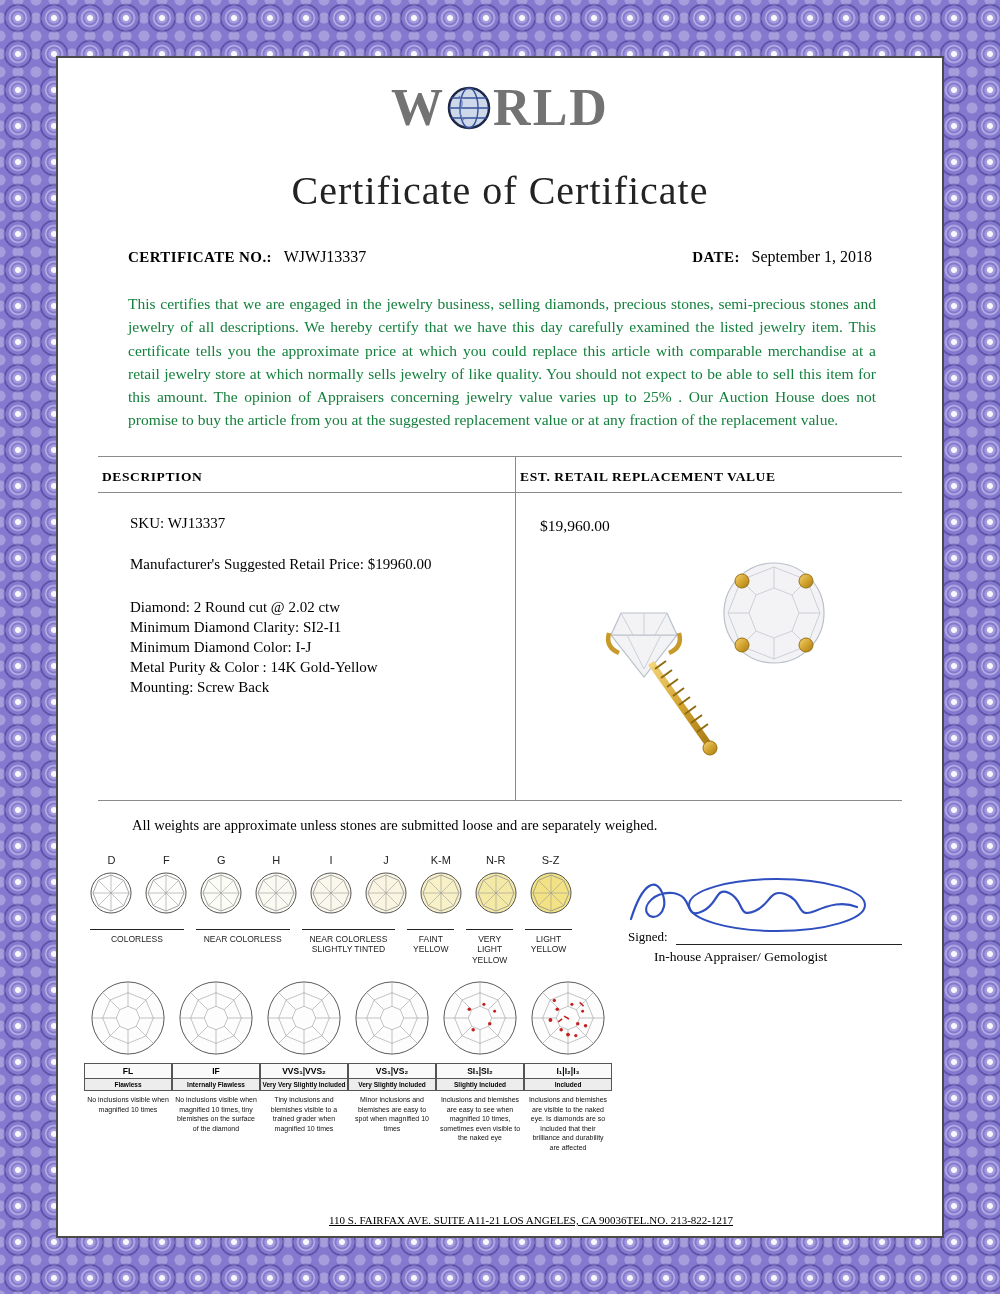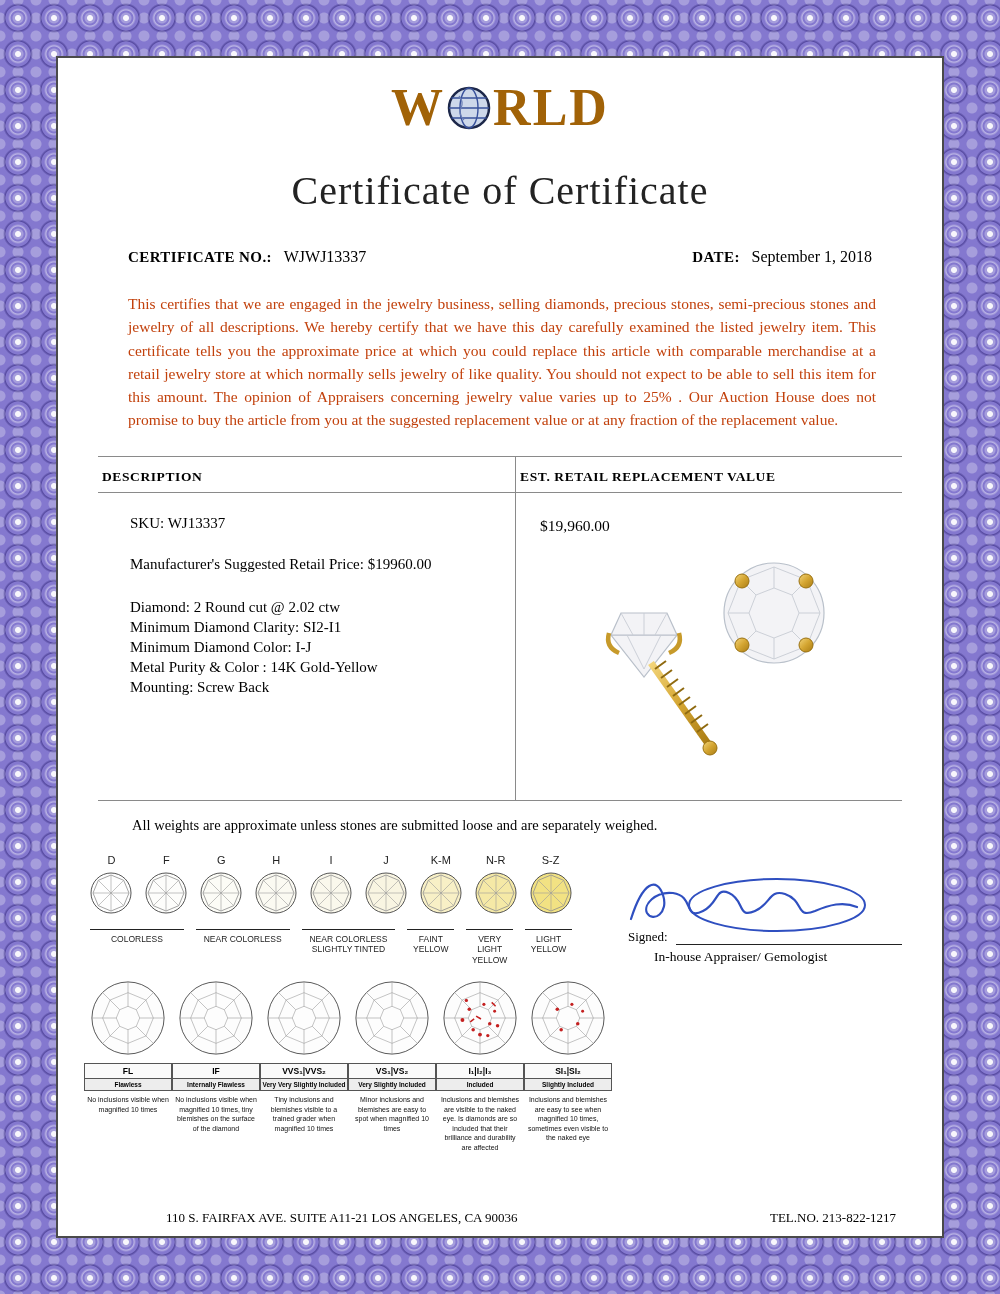--- a/index.html
+++ b/index.html
@@ -16,31 +16,31 @@
     background-size: 36px 36px, 36px 36px, 36px 36px, 18px 18px;
     background-position: 0 0, 0 0, 0 0, 9px 9px;
   }
   .cert {
     width: 100%; height: 100%; background: #fff; border: 2px solid #4a4a4a;
     display: flex; flex-direction: column; position: relative;
   }
 
   
   .logo { text-align: center; margin-top: 24px; }
-  .logo-word { font-size: 52px; font-weight: bold; color: #a16207; letter-spacing: 2px; line-height: 1; }
+  .logo-word { font-size: 52px; font-weight: bold; color: #737373; letter-spacing: 2px; line-height: 1; }
   .globe { display: inline-block; vertical-align: -5px; margin: 0 2px; }
   .logo-sub { font-size: 19px; font-weight: bold; color: #2b4fd0; letter-spacing: 2px; margin-top: 2px; }
 
   .title { text-align: center; font-size: 40px; font-weight: 400; color: #232323; margin-top: 28px; letter-spacing: 1px; }
 
   .meta-row { display: flex; justify-content: space-between; margin: 34px 70px 0 70px; font-size: 15px; align-items: center; }
   .meta-label { font-weight: bold; letter-spacing: .4px; }
   .meta-value { margin-left: 8px; font-size: 16px; }
 
-  .cert-text { margin: 26px 66px 0 70px; font-size: 15.5px; line-height: 1.5; text-align: justify; color: #c2410c; }
+  .cert-text { margin: 26px 66px 0 70px; font-size: 15.5px; line-height: 1.5; text-align: justify; color: #15803d; }
 
   
   .val-table { display: flex; margin: 24px 40px 0 40px; border-top: 1px solid #8a8a8a; border-bottom: 1px solid #8a8a8a; min-height: 345px; }
   .col-desc { width: 52%; border-right: 1px solid #8a8a8a; display: flex; flex-direction: column; }
   .col-val  { width: 48%; display: flex; flex-direction: column; }
   .col-header { text-align: left; font-weight: bold; font-size: 13.5px; letter-spacing: .6px; padding: 12px 4px 7px; border-bottom: 1px solid #8a8a8a; }
   .desc-lines { padding: 22px 10px 10px 32px; font-size: 15px; }
   .desc-lines div { margin-bottom: 3px; }
   .desc-lines div:nth-of-type(1) { margin-bottom: 24px; }
   .desc-lines div:nth-of-type(2) { margin-bottom: 26px; }
@@ -76,21 +76,21 @@
   .cl-col { display: flex; flex-direction: column; }
   .diamond-top { width: 78px; height: 78px; align-self: center; margin-bottom: 6px; }
   .dt-outer { fill: #fdfdfd; stroke: #555; stroke-width: 1; }
   .dt-line { fill: none; stroke: #9a9a9a; stroke-width: .6; }
   .dt-dot { fill: #c42020; }
   .cl-grade { border: 1px solid #555; background: #fafafa; font-family: "Liberation Sans", sans-serif; font-weight: bold; font-size: 8.5px; text-align: center; padding: 2px 0; white-space: nowrap; }
   .cl-name { border: 1px solid #555; border-top: none; background: #ededed; font-family: "Liberation Sans", sans-serif; font-weight: bold; font-size: 6.5px; text-align: center; padding: 2px 1px; white-space: nowrap; overflow: hidden; }
   .cl-desc { font-family: "Liberation Sans", sans-serif; font-size: 7px; line-height: 1.35; text-align: center; padding: 4px 3px; color: #111; }
 
   
-  .footer { margin-top: auto; display: flex; justify-content: space-between; padding: 0 46px 10px 108px; font-size: 13px; }
+  .footer { margin-top: auto; display: flex; justify-content: center; padding: 0 46px 10px 108px; font-size: 11px; text-decoration: underline; }
 
   
   .stone { fill: #f3f3f6; stroke: #b9c0ca; stroke-width: 1.2; }
   .facet { fill: none; stroke: #c7ccd4; stroke-width: .9; }
 </style>
 </head>
 <body>
 
 <div class="frame">
   <div class="cert">
@@ -422,60 +422,60 @@
             <polygon points="40,28 48.5,31.5 52,40 48.5,48.5 40,52 31.5,48.5 28,40 31.5,31.5" class="dt-line"></polygon>
             <path d="M40,3 L40,14 M77,40 L66,40 M40,77 L40,66 M3,40 L14,40 M66.2,13.8 L58.4,21.6 M66.2,66.2 L58.4,58.4 M13.8,66.2 L21.6,58.4 M13.8,13.8 L21.6,21.6" class="dt-line"></path>
             <path d="M40,14 L40,28 M66,40 L52,40 M40,66 L40,52 M14,40 L28,40 M58.4,21.6 L48.5,31.5 M58.4,58.4 L48.5,48.5 M21.6,58.4 L31.5,48.5 M21.6,21.6 L31.5,31.5" class="dt-line"></path>
             <g style="opacity: 1;">
               <circle cx="29" cy="31" r="1.8" class="dt-dot"></circle>
               <circle cx="50" cy="46" r="1.8" class="dt-dot"></circle>
               <circle cx="44" cy="26" r="1.6" class="dt-dot"></circle>
               <circle cx="33" cy="52" r="1.8" class="dt-dot"></circle>
               <circle cx="55" cy="33" r="1.5" class="dt-dot"></circle>
             </g>
+            <g style="opacity: 0;">
+              <circle cx="22" cy="42" r="2" class="dt-dot"></circle>
+              <circle cx="40" cy="57" r="2" class="dt-dot"></circle>
+              <circle cx="48" cy="58" r="1.7" class="dt-dot"></circle>
+              <circle cx="26" cy="22" r="1.7" class="dt-dot"></circle>
+              <circle cx="58" cy="48" r="1.8" class="dt-dot"></circle>
+              <path d="M36,38 l5,3 M52,24 l4,4 M30,44 l4,-3" stroke="#c42020" stroke-width="1.6" fill="none"></path>
+            </g>
+          </svg>
+          <div class="cl-grade">SI₁|SI₂</div>
+          <div class="cl-name">Slightly Included</div>
+          <div class="cl-desc">Inclusions and blemishes are easy to see when magnified 10 times, sometimes even visible to the naked eye</div>
+        </div>
+
+        <div class="cl-col">
+          <svg class="diamond-top" viewBox="0 0 80 80">
+            <circle cx="40" cy="40" r="37" class="dt-outer"></circle>
+            <polygon points="40,14 58.4,21.6 66,40 58.4,58.4 40,66 21.6,58.4 14,40 21.6,21.6" class="dt-line"></polygon>
+            <polygon points="40,28 48.5,31.5 52,40 48.5,48.5 40,52 31.5,48.5 28,40 31.5,31.5" class="dt-line"></polygon>
+            <path d="M40,3 L40,14 M77,40 L66,40 M40,77 L40,66 M3,40 L14,40 M66.2,13.8 L58.4,21.6 M66.2,66.2 L58.4,58.4 M13.8,66.2 L21.6,58.4 M13.8,13.8 L21.6,21.6" class="dt-line"></path>
+            <path d="M40,14 L40,28 M66,40 L52,40 M40,66 L40,52 M14,40 L28,40 M58.4,21.6 L48.5,31.5 M58.4,58.4 L48.5,48.5 M21.6,58.4 L31.5,48.5 M21.6,21.6 L31.5,31.5" class="dt-line"></path>
+            <g style="opacity: 1;">
+              <circle cx="29" cy="31" r="1.8" class="dt-dot"></circle>
+              <circle cx="50" cy="46" r="1.8" class="dt-dot"></circle>
+              <circle cx="44" cy="26" r="1.6" class="dt-dot"></circle>
+              <circle cx="33" cy="52" r="1.8" class="dt-dot"></circle>
+              <circle cx="55" cy="33" r="1.5" class="dt-dot"></circle>
+            </g>
             <g style="opacity: 1;">
               <circle cx="22" cy="42" r="2" class="dt-dot"></circle>
               <circle cx="40" cy="57" r="2" class="dt-dot"></circle>
               <circle cx="48" cy="58" r="1.7" class="dt-dot"></circle>
               <circle cx="26" cy="22" r="1.7" class="dt-dot"></circle>
               <circle cx="58" cy="48" r="1.8" class="dt-dot"></circle>
               <path d="M36,38 l5,3 M52,24 l4,4 M30,44 l4,-3" stroke="#c42020" stroke-width="1.6" fill="none"></path>
             </g>
           </svg>
           <div class="cl-grade">I₁|I₂|I₃</div>
           <div class="cl-name">Included</div>
           <div class="cl-desc">Inclusions and blemishes are visible to the naked eye. Is diamonds are so included that their brilliance and durability are affected</div>
-        </div>
-
-        <div class="cl-col">
-          <svg class="diamond-top" viewBox="0 0 80 80">
-            <circle cx="40" cy="40" r="37" class="dt-outer"></circle>
-            <polygon points="40,14 58.4,21.6 66,40 58.4,58.4 40,66 21.6,58.4 14,40 21.6,21.6" class="dt-line"></polygon>
-            <polygon points="40,28 48.5,31.5 52,40 48.5,48.5 40,52 31.5,48.5 28,40 31.5,31.5" class="dt-line"></polygon>
-            <path d="M40,3 L40,14 M77,40 L66,40 M40,77 L40,66 M3,40 L14,40 M66.2,13.8 L58.4,21.6 M66.2,66.2 L58.4,58.4 M13.8,66.2 L21.6,58.4 M13.8,13.8 L21.6,21.6" class="dt-line"></path>
-            <path d="M40,14 L40,28 M66,40 L52,40 M40,66 L40,52 M14,40 L28,40 M58.4,21.6 L48.5,31.5 M58.4,58.4 L48.5,48.5 M21.6,58.4 L31.5,48.5 M21.6,21.6 L31.5,31.5" class="dt-line"></path>
-            <g style="opacity: 1;">
-              <circle cx="29" cy="31" r="1.8" class="dt-dot"></circle>
-              <circle cx="50" cy="46" r="1.8" class="dt-dot"></circle>
-              <circle cx="44" cy="26" r="1.6" class="dt-dot"></circle>
-              <circle cx="33" cy="52" r="1.8" class="dt-dot"></circle>
-              <circle cx="55" cy="33" r="1.5" class="dt-dot"></circle>
-            </g>
-            <g style="opacity: 0;">
-              <circle cx="22" cy="42" r="2" class="dt-dot"></circle>
-              <circle cx="40" cy="57" r="2" class="dt-dot"></circle>
-              <circle cx="48" cy="58" r="1.7" class="dt-dot"></circle>
-              <circle cx="26" cy="22" r="1.7" class="dt-dot"></circle>
-              <circle cx="58" cy="48" r="1.8" class="dt-dot"></circle>
-              <path d="M36,38 l5,3 M52,24 l4,4 M30,44 l4,-3" stroke="#c42020" stroke-width="1.6" fill="none"></path>
-            </g>
-          </svg>
-          <div class="cl-grade">SI₁|SI₂</div>
-          <div class="cl-name">Slightly Included</div>
-          <div class="cl-desc">Inclusions and blemishes are easy to see when magnified 10 times, sometimes even visible to the naked eye</div>
         </div>
       </section>
 
     <footer class="footer">
       <span>110 S. FAIRFAX AVE. SUITE A11-21 LOS ANGELES, CA 90036</span>
       <span>TEL.NO.  213-822-1217</span>
     </footer>
 
   </div>
 </div>

